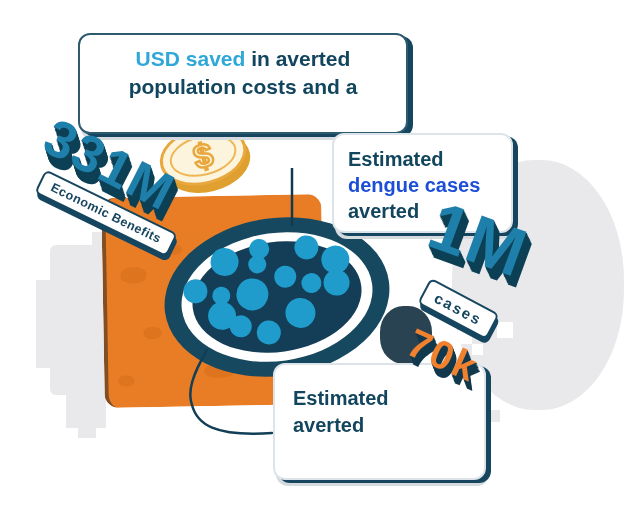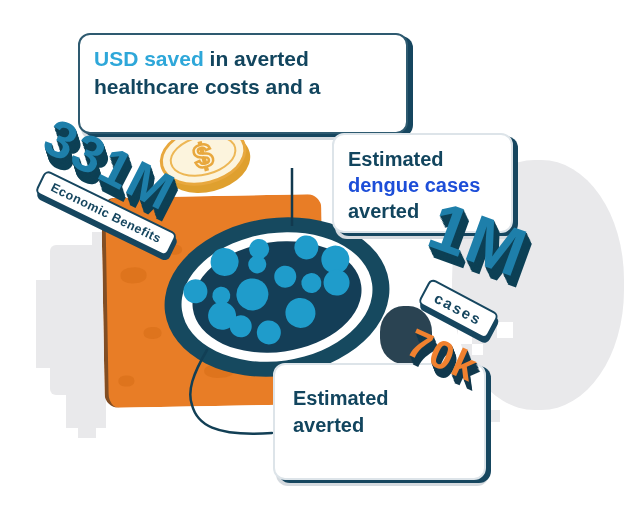--- a/index.html
+++ b/index.html
@@ -37,21 +37,21 @@
 
   
   .wires{left:0;top:0;width:630px;height:520px;z-index:5;pointer-events:none;}
 
   
   .card{
     background:#ffffff;border-radius:12px;z-index:6;color:#12455E;
     border:2px solid #2E5A70;box-shadow:5px 3px 0 #16465F,3px 6px 0 #D5DADF;
     box-sizing:border-box;
   }
-  .card-economic{left:78px;top:33px;width:330px;height:101px;padding:10px 14px;font-size:21px;line-height:28px;}
+  .card-economic{left:78px;top:33px;width:330px;height:101px;padding:10px 14px;font-size:21px;line-height:28px;text-align:center;}
   .card-dengue{left:332px;top:133px;width:181px;height:100px;padding:11px 14px;font-size:20px;line-height:26px;border-color:#DDE4E9;}
   .card-hospital{left:273px;top:363px;width:213px;height:117px;padding:20px 18px;font-size:20px;line-height:27px;border-color:#DDE4E9;}
   .hl-blue{color:#2EA7D9;}
   .hl-orange{color:#1d4ed8;}
 
   
   .bignum{z-index:7;line-height:1;letter-spacing:2px;white-space:nowrap;}
   .ex-blue{color:#1E7FAA;text-shadow:
     1px 1px 0 #0D4055,2px 2px 0 #0D4055,3px 3px 0 #0D4055,4px 4px 0 #0D4055,
     5px 5px 0 #0D4055,6px 6px 0 #0D4055,7px 7px 0 #0D4055,8px 8px 0 #0D4055,9px 9px 0 #0D4055;}
@@ -142,21 +142,21 @@
 
   <svg class="abs wires" viewBox="0 0 630 520" xmlns="http://www.w3.org/2000/svg">
     <path d="M 292 168 L 292 226" stroke="#12394E" stroke-width="2.5" fill="none"></path>
     <path d="M 207 350 C 193 374 187 391 192 405 C 197 424 214 437 272 433" stroke="#123F55" stroke-width="2.5" fill="none" stroke-linecap="round"></path>
   </svg>
 
   <div class="abs card card-economic">
     <div>
       <span class="hl-blue">USD saved</span><span> in averted</span>
     </div>
-    <div>healthcare costs and a</div>
+    <div>population costs and a</div>
   </div>
 
   <div class="abs card card-dengue">
     <div>Estimated</div>
     <div class="hl-orange">dengue cases</div>
     <div>averted</div>
   </div>
 
   <div class="abs card card-hospital">
     <div>Estimated</div>

